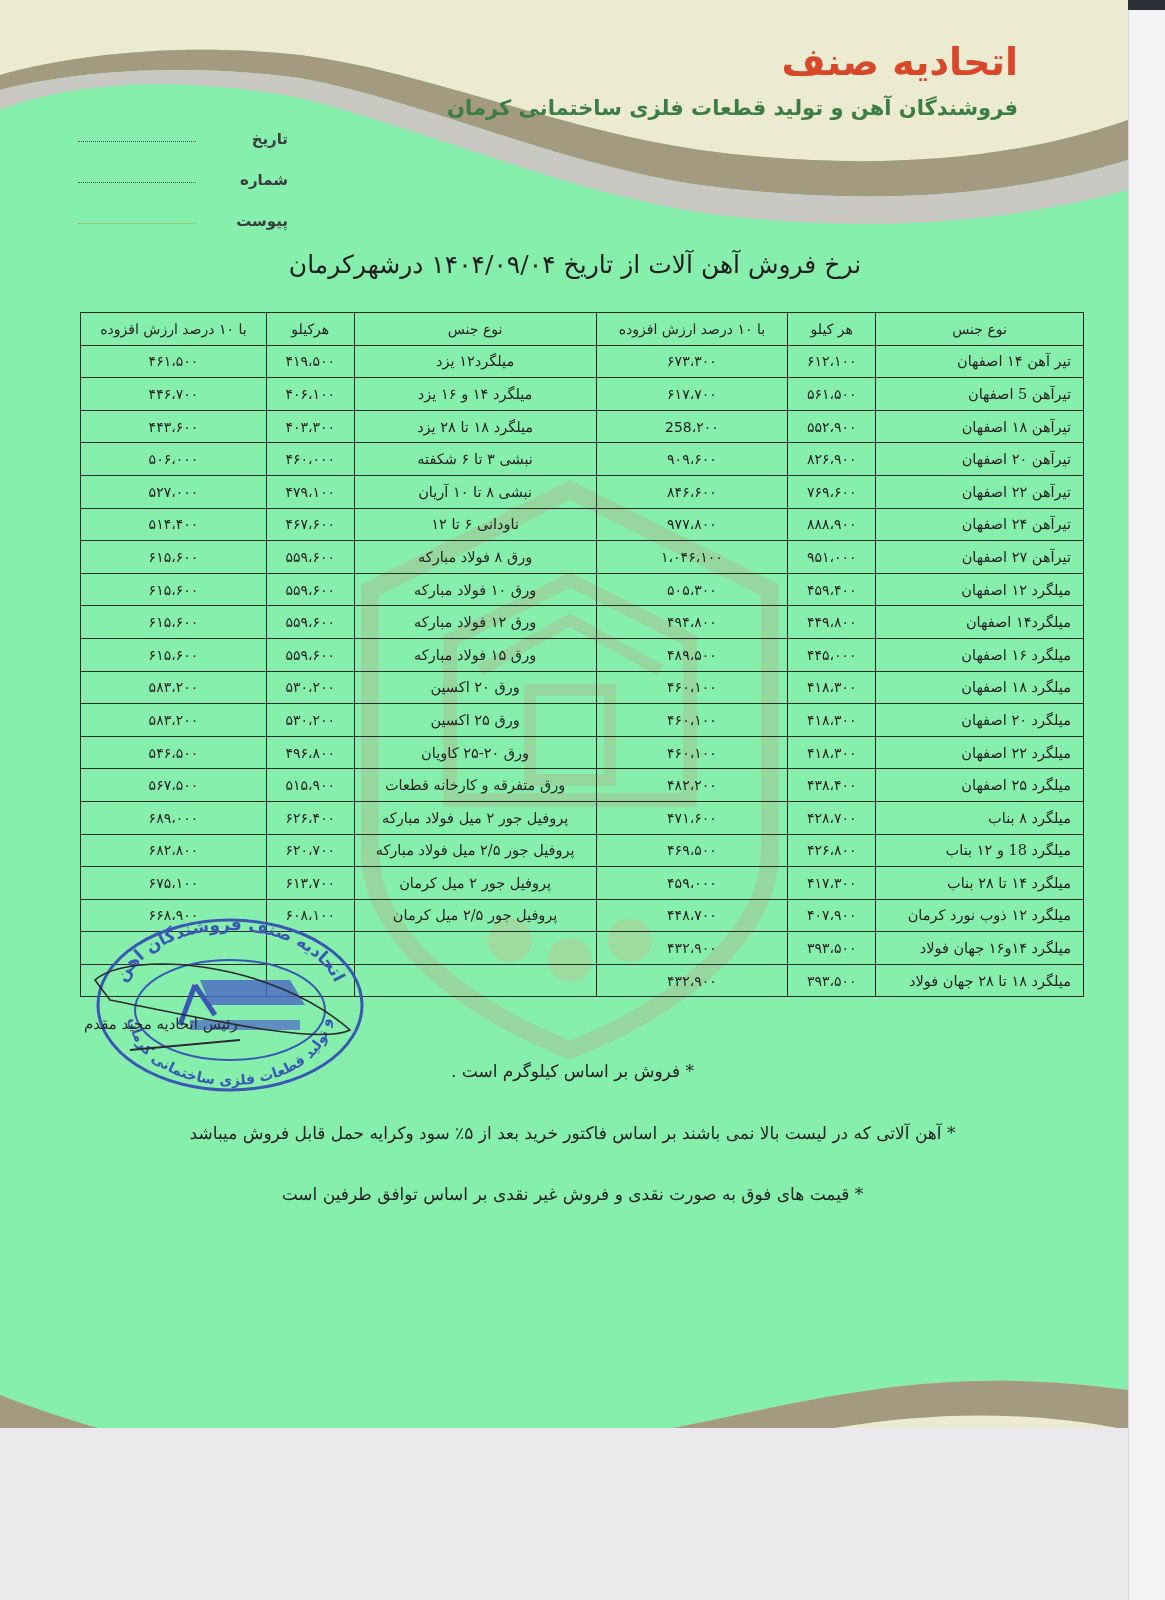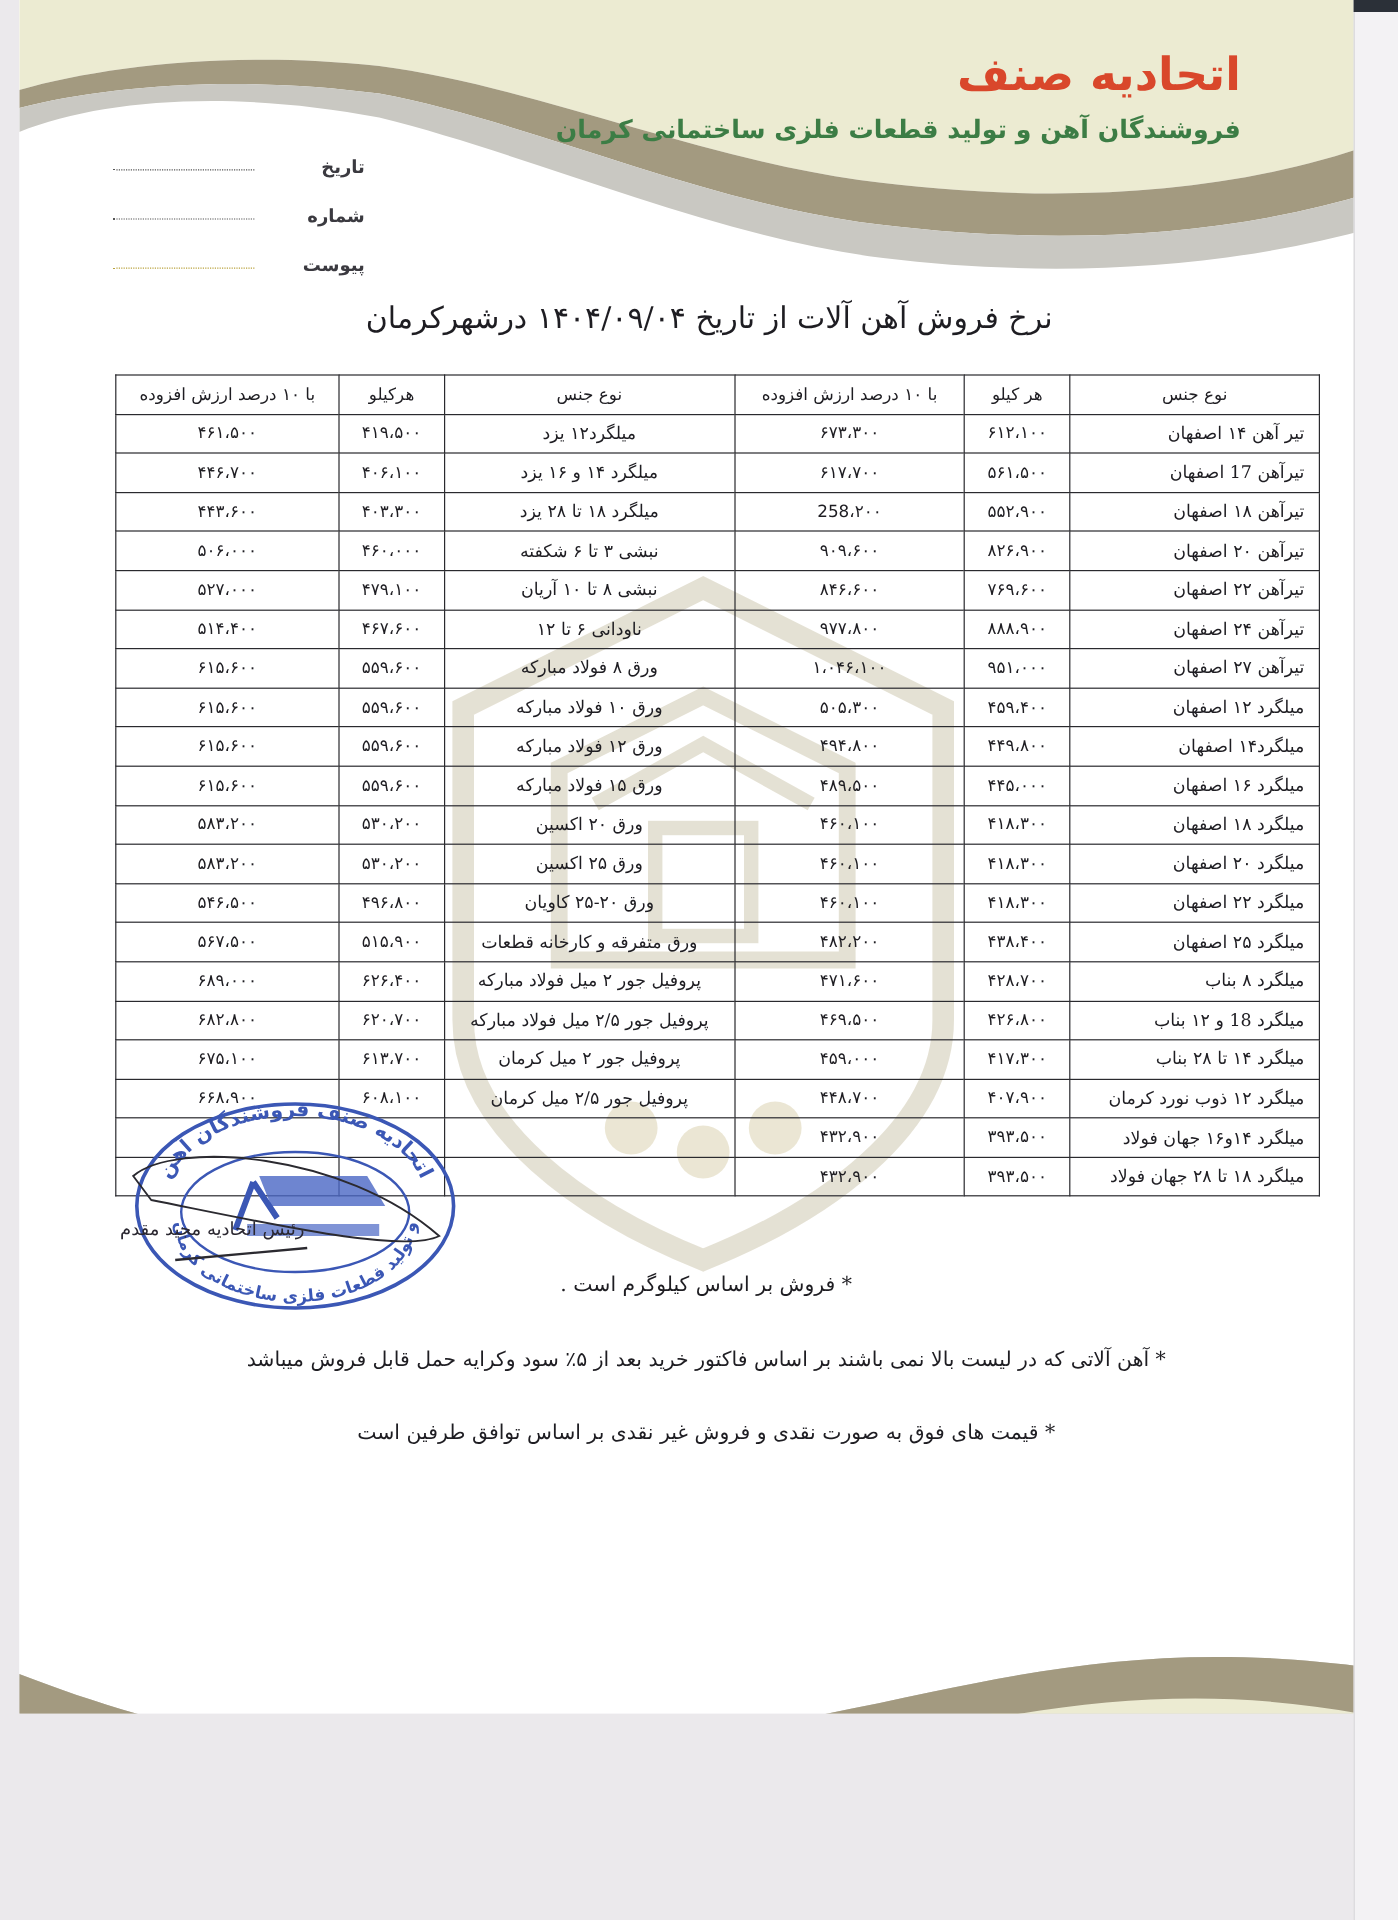--- a/index.html
+++ b/index.html
@@ -4,22 +4,22 @@
 <style>
   * { box-sizing: border-box; margin: 0; padding: 0; }
   html, body { width: 1165px; height: 1600px; overflow: hidden; }
   body {
     background: #ebe9ec;
     font-family: "DejaVu Sans", sans-serif;
     position: relative;
     color: #1e1d22;
   }
   .page {
-    position: absolute; left: 16px; top: 0; width: 1128px; height: 1428px;
-    background: #ffffff;
+    position: absolute; left: 0; top: 0; width: 1128px; height: 1428px;
+    background: #86efac;
     overflow: hidden;
   }
   .right-edge {
     position: absolute; right: 0; top: 0; width: 37px; height: 1600px;
     background: #f3f2f4;
     border-left: 1px solid #d8d6da;
   }
   .right-edge .corner {
     position: absolute; top: 0; right: 0; width: 37px; height: 10px; background: #2b3038;
   }
@@ -177,21 +177,21 @@
     <tbody id="price-rows">
         <tr>
           <td class="name">تیر آهن ۱۴ اصفهان</td>
           <td class="num">۶۱۲،۱۰۰</td>
           <td class="num">۶۷۳،۳۰۰</td>
           <td class="name center">میلگرد۱۲ یزد</td>
           <td class="num">۴۱۹،۵۰۰</td>
           <td class="num">۴۶۱،۵۰۰</td>
         </tr>
         <tr>
-          <td class="name">تیرآهن 17 اصفهان</td>
+          <td class="name">تیرآهن 5 اصفهان</td>
           <td class="num">۵۶۱،۵۰۰</td>
           <td class="num">۶۱۷،۷۰۰</td>
           <td class="name center">میلگرد ۱۴ و ۱۶ یزد</td>
           <td class="num">۴۰۶،۱۰۰</td>
           <td class="num">۴۴۶،۷۰۰</td>
         </tr>
         <tr>
           <td class="name">تیرآهن ۱۸ اصفهان</td>
           <td class="num">۵۵۲،۹۰۰</td>
           <td class="num">258،۲۰۰</td>

